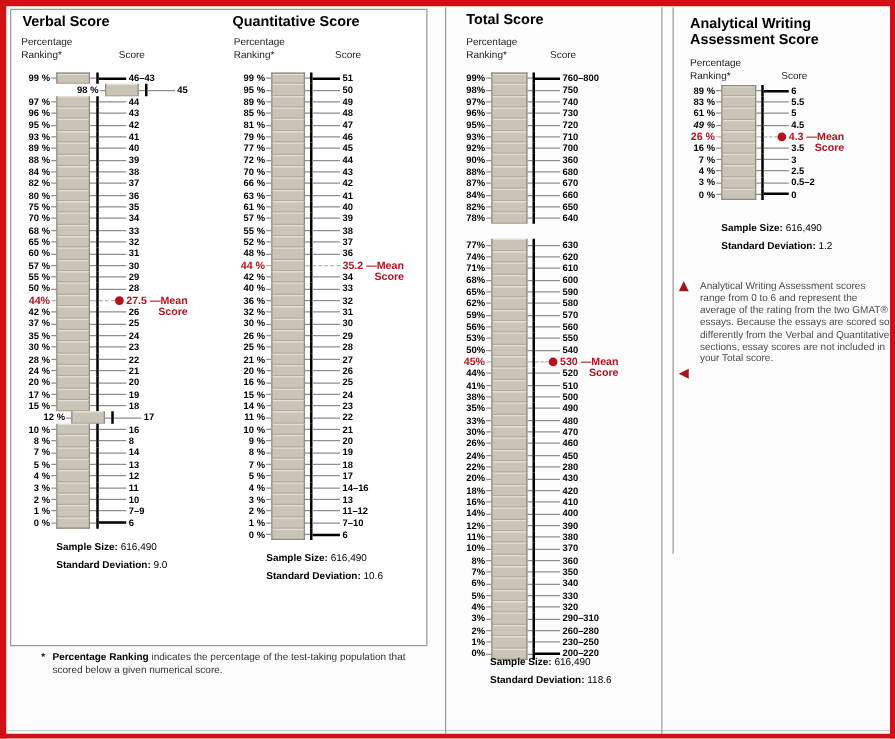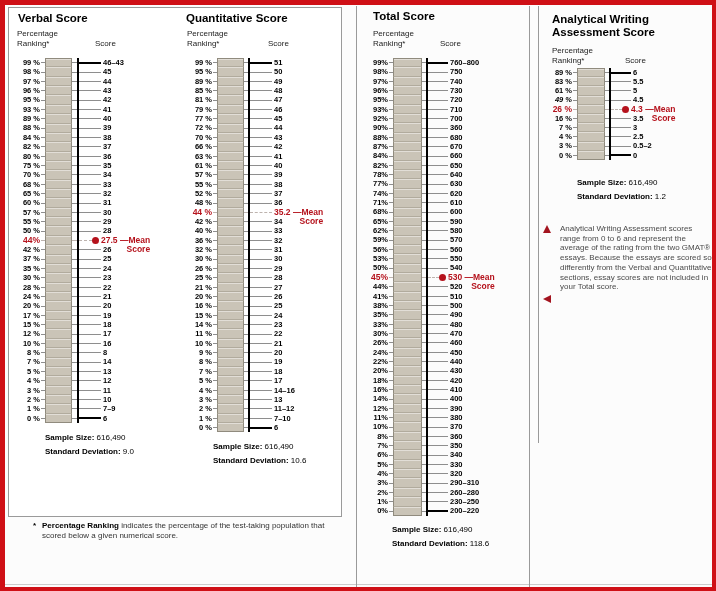--- a/index.html
+++ b/index.html
@@ -81,21 +81,21 @@
       <div class="c-rows" style="left: 0px; top: 46px;">
         <div class="row" style="height: 9.37px;">
           <span class="plabel" style="width: 24px;">99 %</span>
           <span class="tickline" style="width: 4px;"></span>
           <span class="bar first" style="width: 27px;"></span>
           <span class="gapseg" style="width: 5px;"></span>
           <span class="axis"></span>
           <span class="thick" style="width: 22px;"></span>
           <span class="slabel">46–43</span>
         </div>
-        <div class="row" style="height: 9.37px;">
+        <div class="row" style="height: 9.37px; justify-content: flex-end;">
           <span class="plabel" style="width: 24px;">98 %</span>
           <span class="tickline" style="width: 4px;"></span>
           <span class="bar" style="width: 27px;"></span>
           <span class="gapseg" style="width: 5px;"></span>
           <span class="axis"></span>
           <span class="tickline" style="width: 22px;"></span>
           <span class="slabel">45</span>
         </div>
         <div class="row" style="height: 9.37px;">
           <span class="plabel" style="width: 24px;">97 %</span>
@@ -337,21 +337,21 @@
         </div>
         <div class="row" style="height: 9.37px;">
           <span class="plabel" style="width: 24px;">15 %</span>
           <span class="tickline" style="width: 4px;"></span>
           <span class="bar" style="width: 27px;"></span>
           <span class="gapseg" style="width: 5px;"></span>
           <span class="axis"></span>
           <span class="tickline" style="width: 22px;"></span>
           <span class="slabel">18</span>
         </div>
-        <div class="row" style="height: 9.37px;">
+        <div class="row" style="height: 9.37px; margin-left: 12px;">
           <span class="plabel" style="width: 24px;">12 %</span>
           <span class="tickline" style="width: 4px;"></span>
           <span class="bar" style="width: 27px;"></span>
           <span class="gapseg" style="width: 5px;"></span>
           <span class="axis"></span>
           <span class="tickline" style="width: 22px;"></span>
           <span class="slabel">17</span>
         </div>
         <div class="row" style="height: 9.37px;">
           <span class="plabel" style="width: 24px;">10 %</span>
@@ -935,21 +935,21 @@
         </div>
         <div class="row" style="height: 9.35px;">
           <span class="plabel" style="width: 26px;">78%</span>
           <span class="tickline" style="width: 4px;"></span>
           <span class="bar" style="width: 29px;"></span>
           <span class="gapseg" style="width: 4px;"></span>
           <span class="axis"></span>
           <span class="tickline" style="width: 20px;"></span>
           <span class="slabel">640</span>
         </div>
-        <div class="row" style="height: 9.35px;">
+        <div class="row" style="height: 9.35px; margin-top: 12px;">
           <span class="plabel" style="width: 26px;">77%</span>
           <span class="tickline" style="width: 4px;"></span>
           <span class="bar" style="width: 29px;"></span>
           <span class="gapseg" style="width: 4px;"></span>
           <span class="axis"></span>
           <span class="tickline" style="width: 20px;"></span>
           <span class="slabel">630</span>
         </div>
         <div class="row" style="height: 9.35px;">
           <span class="plabel" style="width: 26px;">74%</span>
@@ -1117,21 +1117,21 @@
           <span class="tickline" style="width: 20px;"></span>
           <span class="slabel">450</span>
         </div>
         <div class="row" style="height: 9.35px;">
           <span class="plabel" style="width: 26px;">22%</span>
           <span class="tickline" style="width: 4px;"></span>
           <span class="bar" style="width: 29px;"></span>
           <span class="gapseg" style="width: 4px;"></span>
           <span class="axis"></span>
           <span class="tickline" style="width: 20px;"></span>
-          <span class="slabel">440</span>
+          <span class="slabel">280</span>
         </div>
         <div class="row" style="height: 9.35px;">
           <span class="plabel" style="width: 26px;">20%</span>
           <span class="tickline" style="width: 4px;"></span>
           <span class="bar" style="width: 29px;"></span>
           <span class="gapseg" style="width: 4px;"></span>
           <span class="axis"></span>
           <span class="tickline" style="width: 20px;"></span>
           <span class="slabel">430</span>
         </div>

